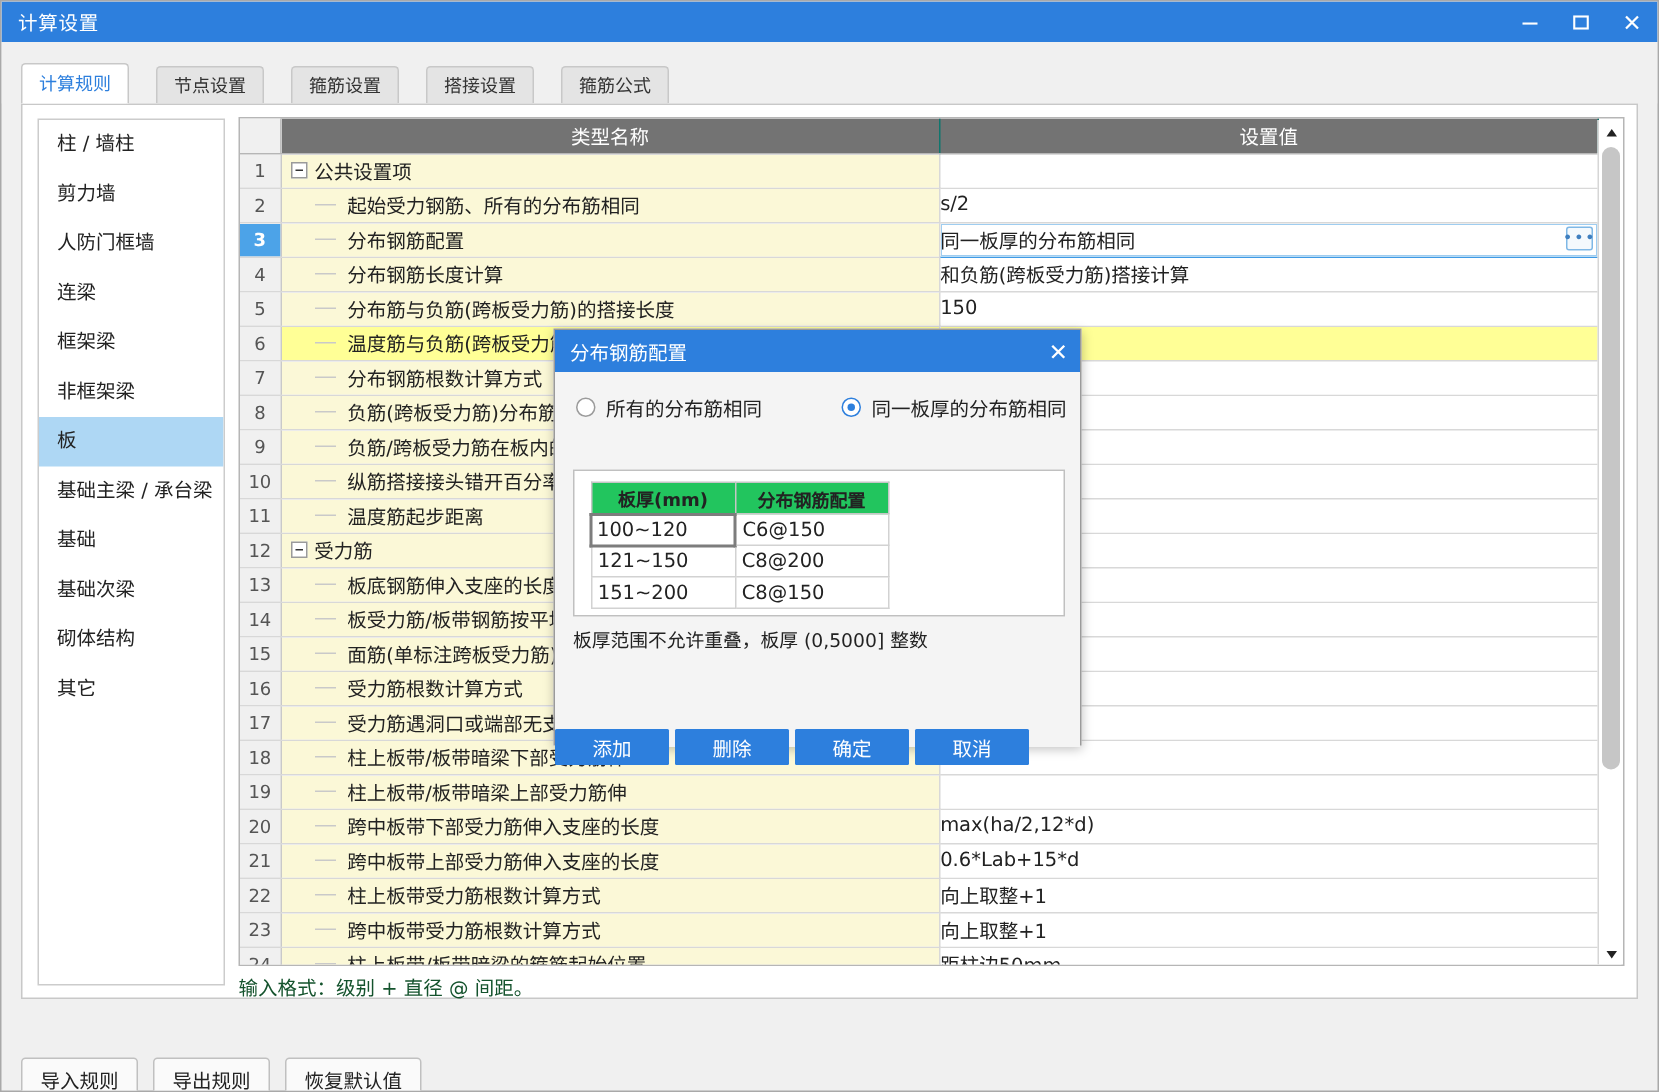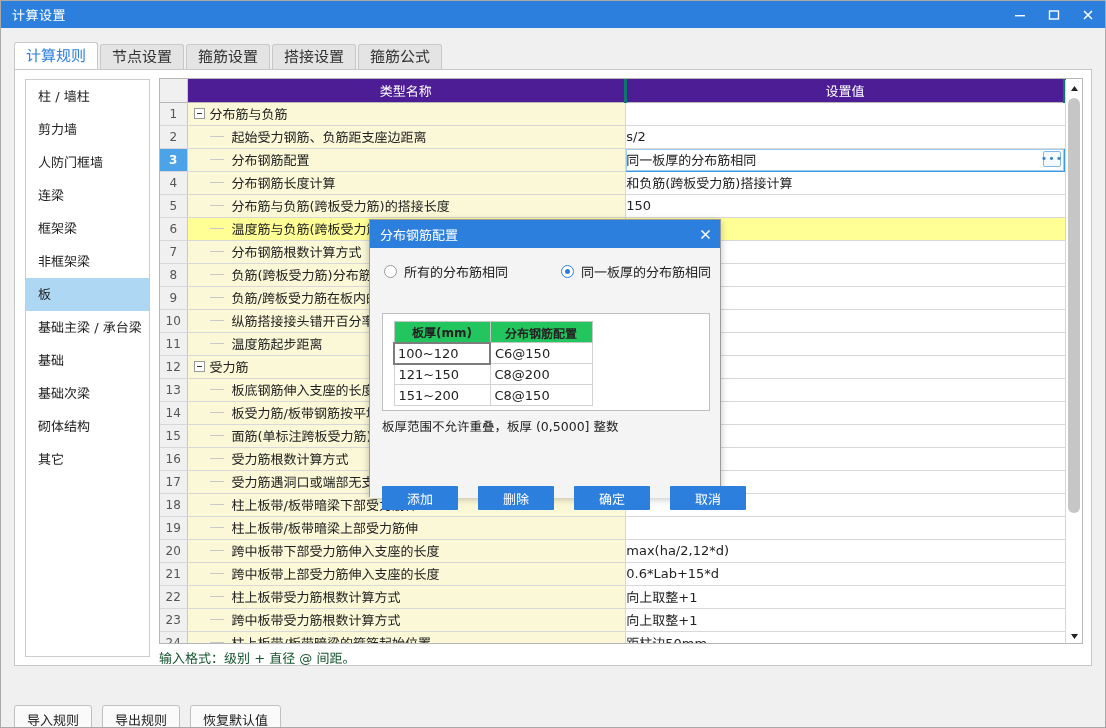--- a/index.html
+++ b/index.html
@@ -55,27 +55,27 @@
   }
   .tabs {
     position: absolute; left: 13px; bottom: 0;
     display: flex; align-items: flex-end;
     height: 27px;
   }
   .tab {
     height: 25px;
     padding: 0 11px;
     line-height: 24px;
-    font-size: 15px;
+    font-size: 12px;
     color: #333;
     background: #e4e4e4;
     border: 1px solid #c8c8c8;
     border-bottom: none;
     border-radius: 3px 3px 0 0;
-    margin-right: 2px;
+    margin-right: 18px;
     white-space: nowrap;
     cursor: default;
   }
   .tab.active {
     height: 27px;
     line-height: 26px;
     background: #ffffff;
     color: #2d7fdd;
     border-color: #c8c8c8;
     position: relative;
@@ -124,25 +124,25 @@
     overflow: hidden;
   }
   table.grid {
     border-collapse: collapse;
     table-layout: fixed;
     width: 906px;
     font-size: 13px;
   }
   table.grid th {
     height: 23px;
-    background: #4c1d95;
+    background: #737373;
     color: #ffffff;
     font-weight: normal;
     font-size: 13px;
-    border-right: 3px solid #0f766e;
+    border-right: 1px solid #0f766e;
     border-bottom: 1px solid #b6b6b6;
     text-align: center;
   }
   table.grid th.corner {
     width: 27px;
     background: #f0f0f0;
     border-right: 1px solid #c9c9c9;
   }
   table.grid td {
     height: 22px;
@@ -365,22 +365,22 @@
   .dlg-note {
     position: absolute; left: 12px; top: 170px;
     width: 330px;
     font-size: 12.5px;
     color: #222;
     line-height: 18px;
   }
   .dlg-note div { white-space: nowrap; }
 
   .dlg-buttons {
-    position: absolute; left: 12px; top: 238px;
-    display: flex; gap: 20px;
+    position: absolute; left: 0; top: 238px;
+    display: flex; gap: 4px;
   }
   .dbtn {
     width: 76px; height: 24px;
     background: #2d7fdd;
     border: none;
     color: #ffffff;
     font-size: 13px;
     font-family: inherit;
     display: flex; align-items: center; justify-content: center;
     border-radius: 1px;
@@ -449,31 +449,31 @@
               <th>类型名称</th>
               <th>设置值</th>
             </tr>
           </thead>
           <tbody id="grid-body">
               <tr class="">
                 <td class="rownum">1</td>
                 <td class="namecell">
                   <div class="tree">
                     <span class="expander"></span>
-                    <span class="nodetext">分布筋与负筋</span>
+                    <span class="nodetext">公共设置项</span>
                   </div>
                 </td>
                 <td class="valcell"><span></span></td>
               </tr>
               <tr class="">
                 <td class="rownum">2</td>
                 <td class="namecell">
                   <div class="tree">
                     <span class="dash"></span>
-                    <span class="nodetext">起始受力钢筋、负筋距支座边距离</span>
+                    <span class="nodetext">起始受力钢筋、所有的分布筋相同</span>
                   </div>
                 </td>
                 <td class="valcell"><span>s/2</span></td>
               </tr>
               <tr class="cur editing">
                 <td class="rownum">3</td>
                 <td class="namecell">
                   <div class="tree">
                     <span class="dash"></span>
                     <span class="nodetext">分布钢筋配置</span>

